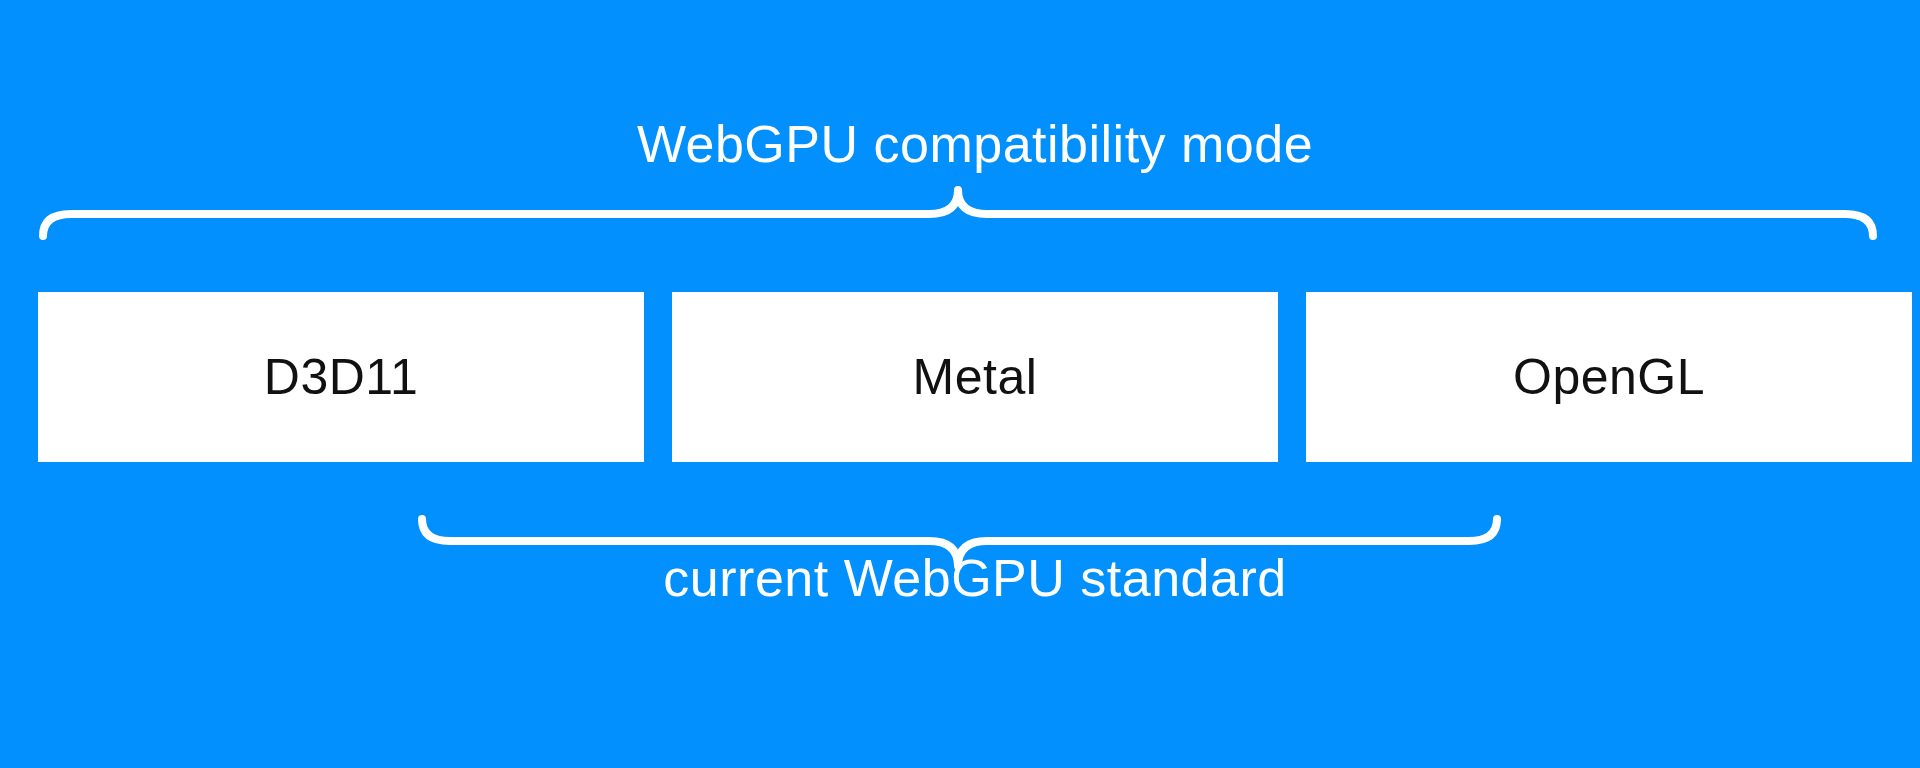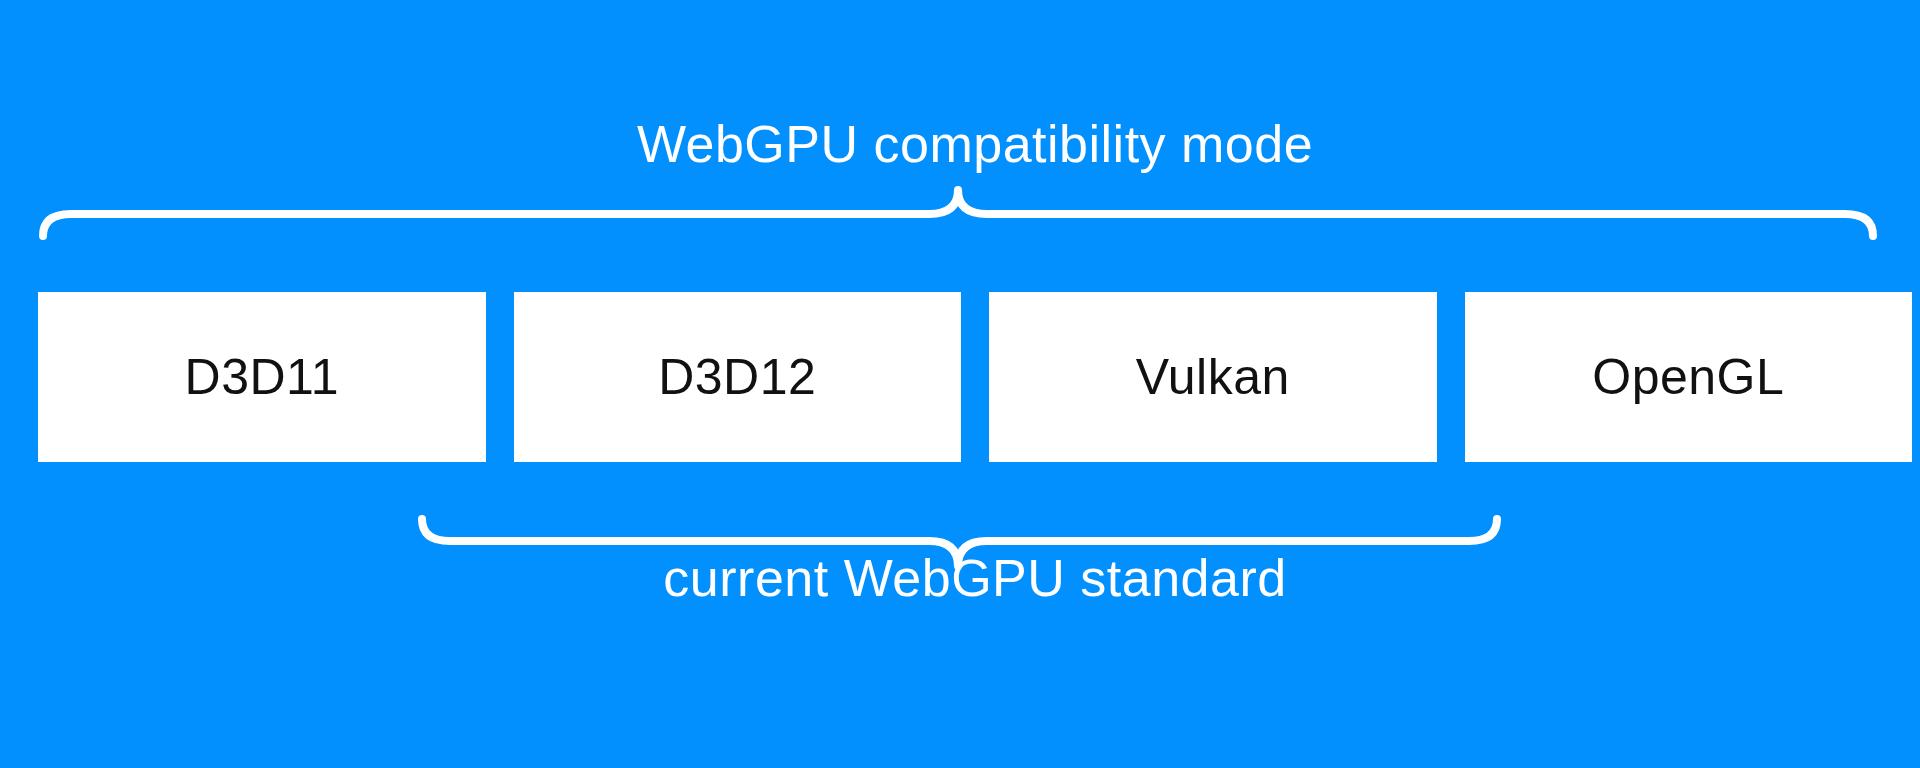--- a/index.html
+++ b/index.html
@@ -91,24 +91,21 @@
              Q 958 214 987 214
              L 1845 214
              Q 1873 214 1873 236"></path>
   </svg>
 
   <div class="boxes-row">
     <div class="api-box">
       <span class="api-box-label">D3D11</span>
     </div>
     <div class="api-box">
-      <span class="api-box-label">D3D12</span>
-    </div>
-    <div class="api-box">
-      <span class="api-box-label">Vulkan</span>
+      <span class="api-box-label">Metal</span>
     </div>
     <div class="api-box">
       <span class="api-box-label">OpenGL</span>
     </div>
   </div>
 
   <svg class="brace-svg" viewBox="0 0 1920 768" aria-hidden="true">
     <path class="brace-path" d="M 422 519
              Q 422 541 450 541
              L 929 541

